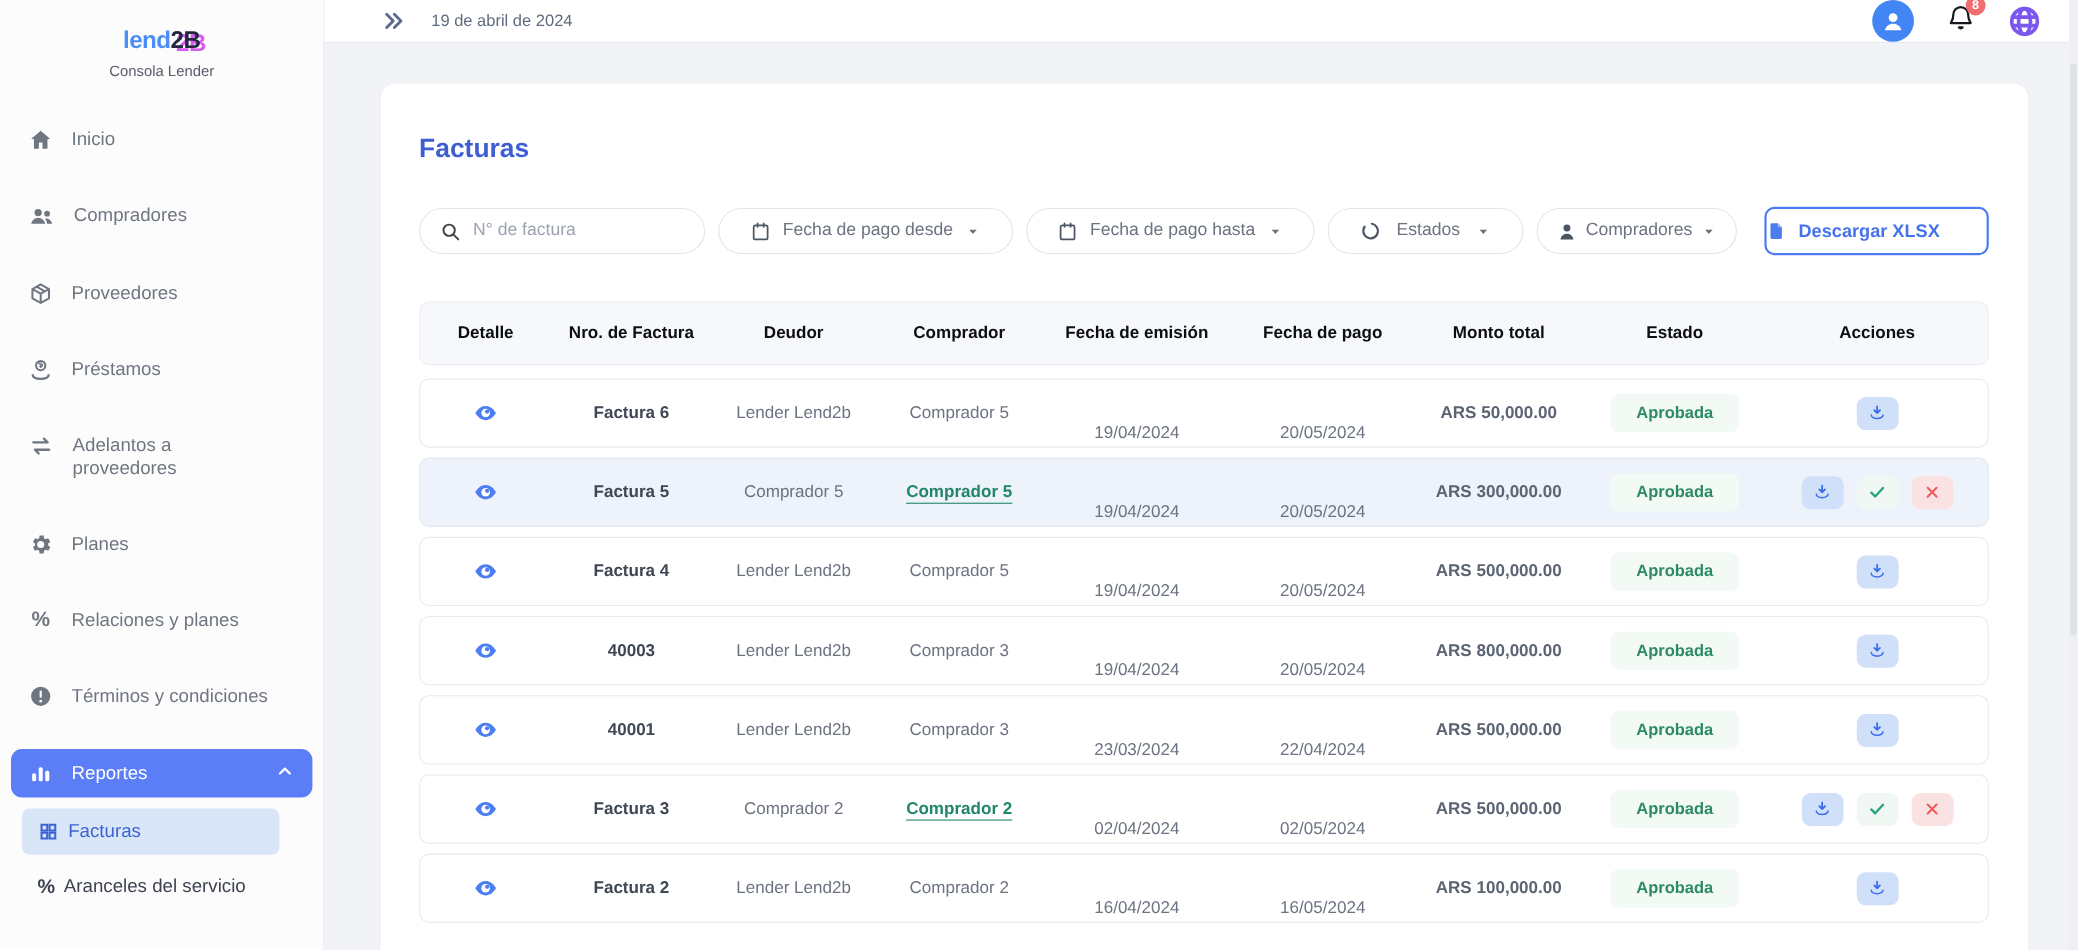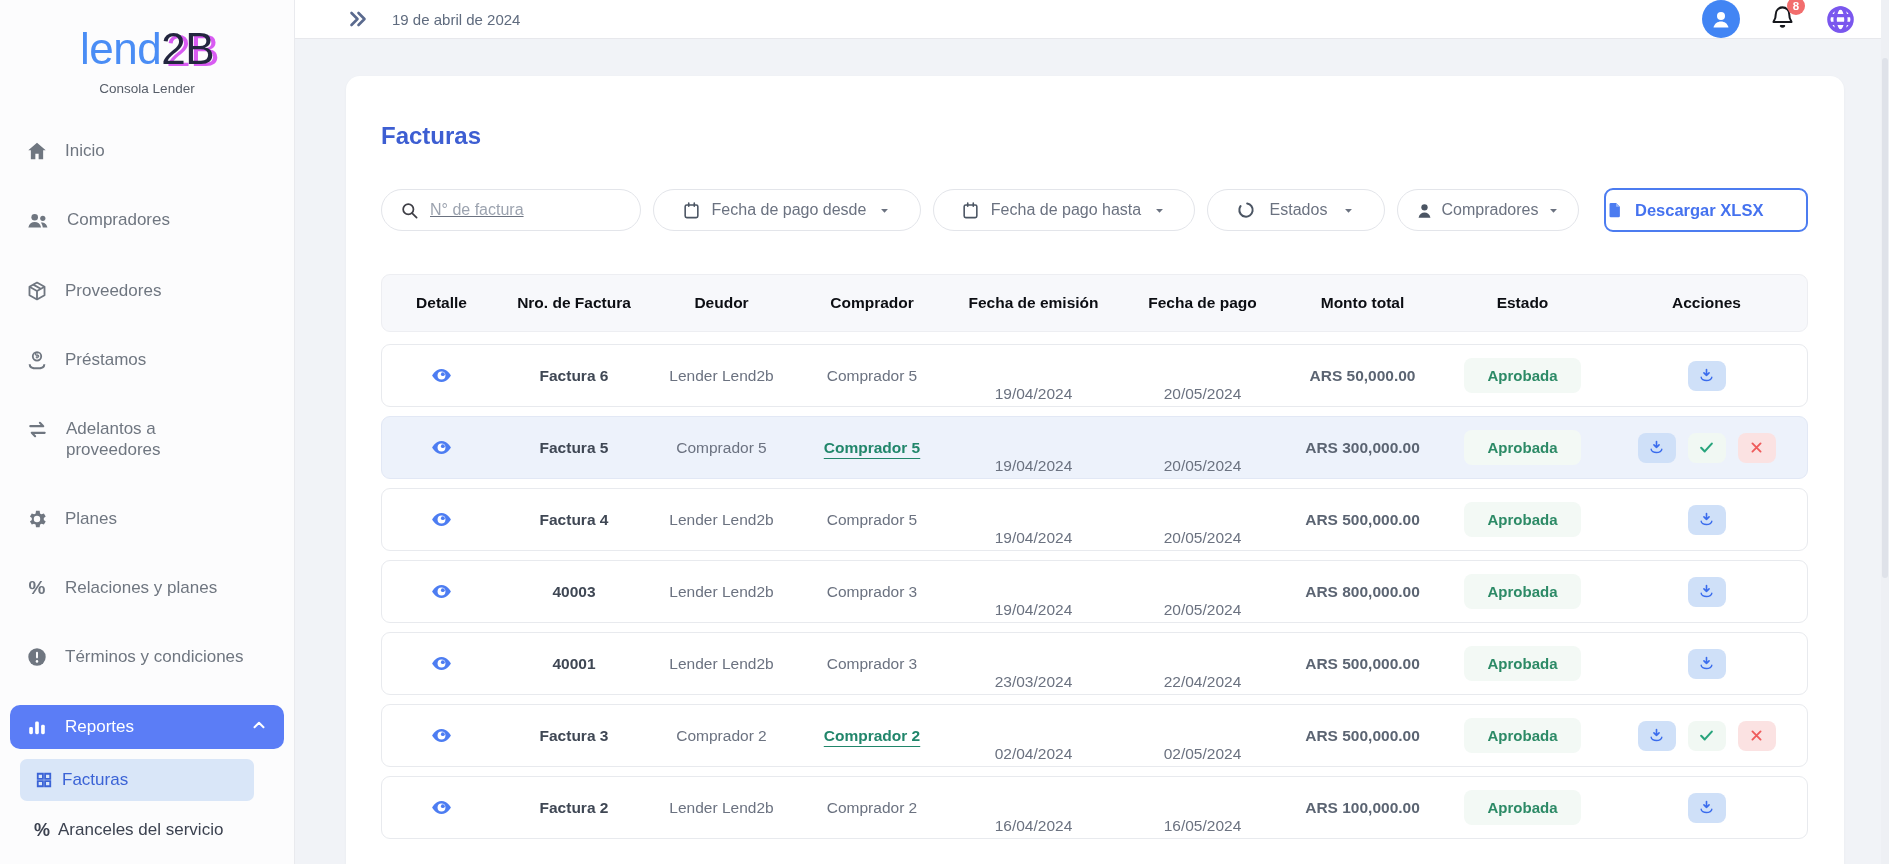--- a/index.html
+++ b/index.html
@@ -2,21 +2,21 @@
 <html><head>
 <meta charset="utf-8">
 <style>
   * { margin:0; padding:0; box-sizing:border-box; }
   html,body { width:1889px; height:864px; overflow:hidden; }
   body { font-family:"Liberation Sans","DejaVu Sans",sans-serif; background:#f1f3f7; display:flex; position:relative; }
 
   
   .sidebar { width:295px; min-width:295px; height:864px; background:#fcfcfd; border-right:1px solid #e9eaee; padding-top:14px; overflow:hidden; }
   .logo-wrap { text-align:center; padding:10px 0 4px; }
-  .logo { font-size:44px; font-weight:400; letter-spacing:-0.5px; }
+  .logo { font-size:22px; font-weight:700; letter-spacing:-0.5px; }
   .logo .l1 { color:#4a8df5; }
   .logo .l2 { color:#23263f; text-shadow:5px 2px 0 rgba(209,62,240,.85); }
   .logo-sub { font-size:13.5px; color:#565d68; margin-top:7px; }
   .nav { margin-top:30px; }
   .nav-item { display:flex; align-items:flex-start; gap:17px; margin:0 10px 27px; padding:10px 8px 10px 16px; border-radius:10px; color:#6f7680; font-size:17px; cursor:pointer; }
   .nav-item svg, .nav-item .pct { flex:0 0 auto; }
   .nav-item .pct { font-size:19px; font-weight:800; width:22px; text-align:center; }
   .nav-label { white-space:nowrap; line-height:1.25; }
   .nav-item.wrap2 .nav-label { white-space:normal; max-width:122px; }
   .nav-item.active { background:#5b7df6; color:#ffffff; margin-bottom:10px; padding-top:11px; padding-bottom:11px; }
@@ -35,21 +35,21 @@
   .bell-wrap { position:relative; cursor:pointer; }
   .badge { position:absolute; top:-7px; right:-9px; background:#f26d6d; color:#fff; font-size:11.5px; font-weight:700; width:18px; height:18px; border-radius:50%; display:flex; align-items:center; justify-content:center; }
 
   .content { flex:1; padding:37px 45px 0 51px; }
   .card { background:#ffffff; border-radius:14px; box-shadow:0 1px 3px rgba(20,30,60,.04); padding:46px 36px 40px 35px; min-height:900px; }
   .page-title { color:#3d5ed2; font-size:24px; font-weight:600; margin-bottom:38px; }
 
   
   .filters { display:flex; align-items:center; gap:12px; margin-bottom:42px; }
   .pill { height:42px; border:1px solid #e3e5ea; border-radius:21px; background:#fff; display:flex; align-items:center; justify-content:center; gap:11px; color:#6b7280; font-size:16px; cursor:pointer; }
-  .pill.search { width:260px; justify-content:flex-start; padding-left:18px; cursor:text;text-decoration:underline; }
+  .pill.search { width:260px; justify-content:flex-start; padding-left:18px; cursor:text; }
   .pill.search input { border:none; outline:none; font-size:16px; color:#374151; width:190px; font-family:inherit; background:transparent; }
   .pill.search input::placeholder { color:#9ca3af; }
   .pill.w-desde { width:268px; }
   .pill.w-hasta { width:262px; }
   .pill.w-estados { width:178px; gap:14px; }
   .pill.w-comp { width:182px; gap:8px; }
   .btn-xlsx { margin-left:auto; height:44px; width:204px; border:2px solid #4c7cf0; border-radius:9px; background:#fff; color:#4572ef; font-size:16.5px; font-weight:700; display:flex; align-items:center; justify-content:flex-start; gap:11px; cursor:pointer; font-family:inherit; }
 
   
   .tgrid { display:grid; grid-template-columns:119px 146px 149px 152px 171px 167px 153px 167px 1fr; align-items:center; }

